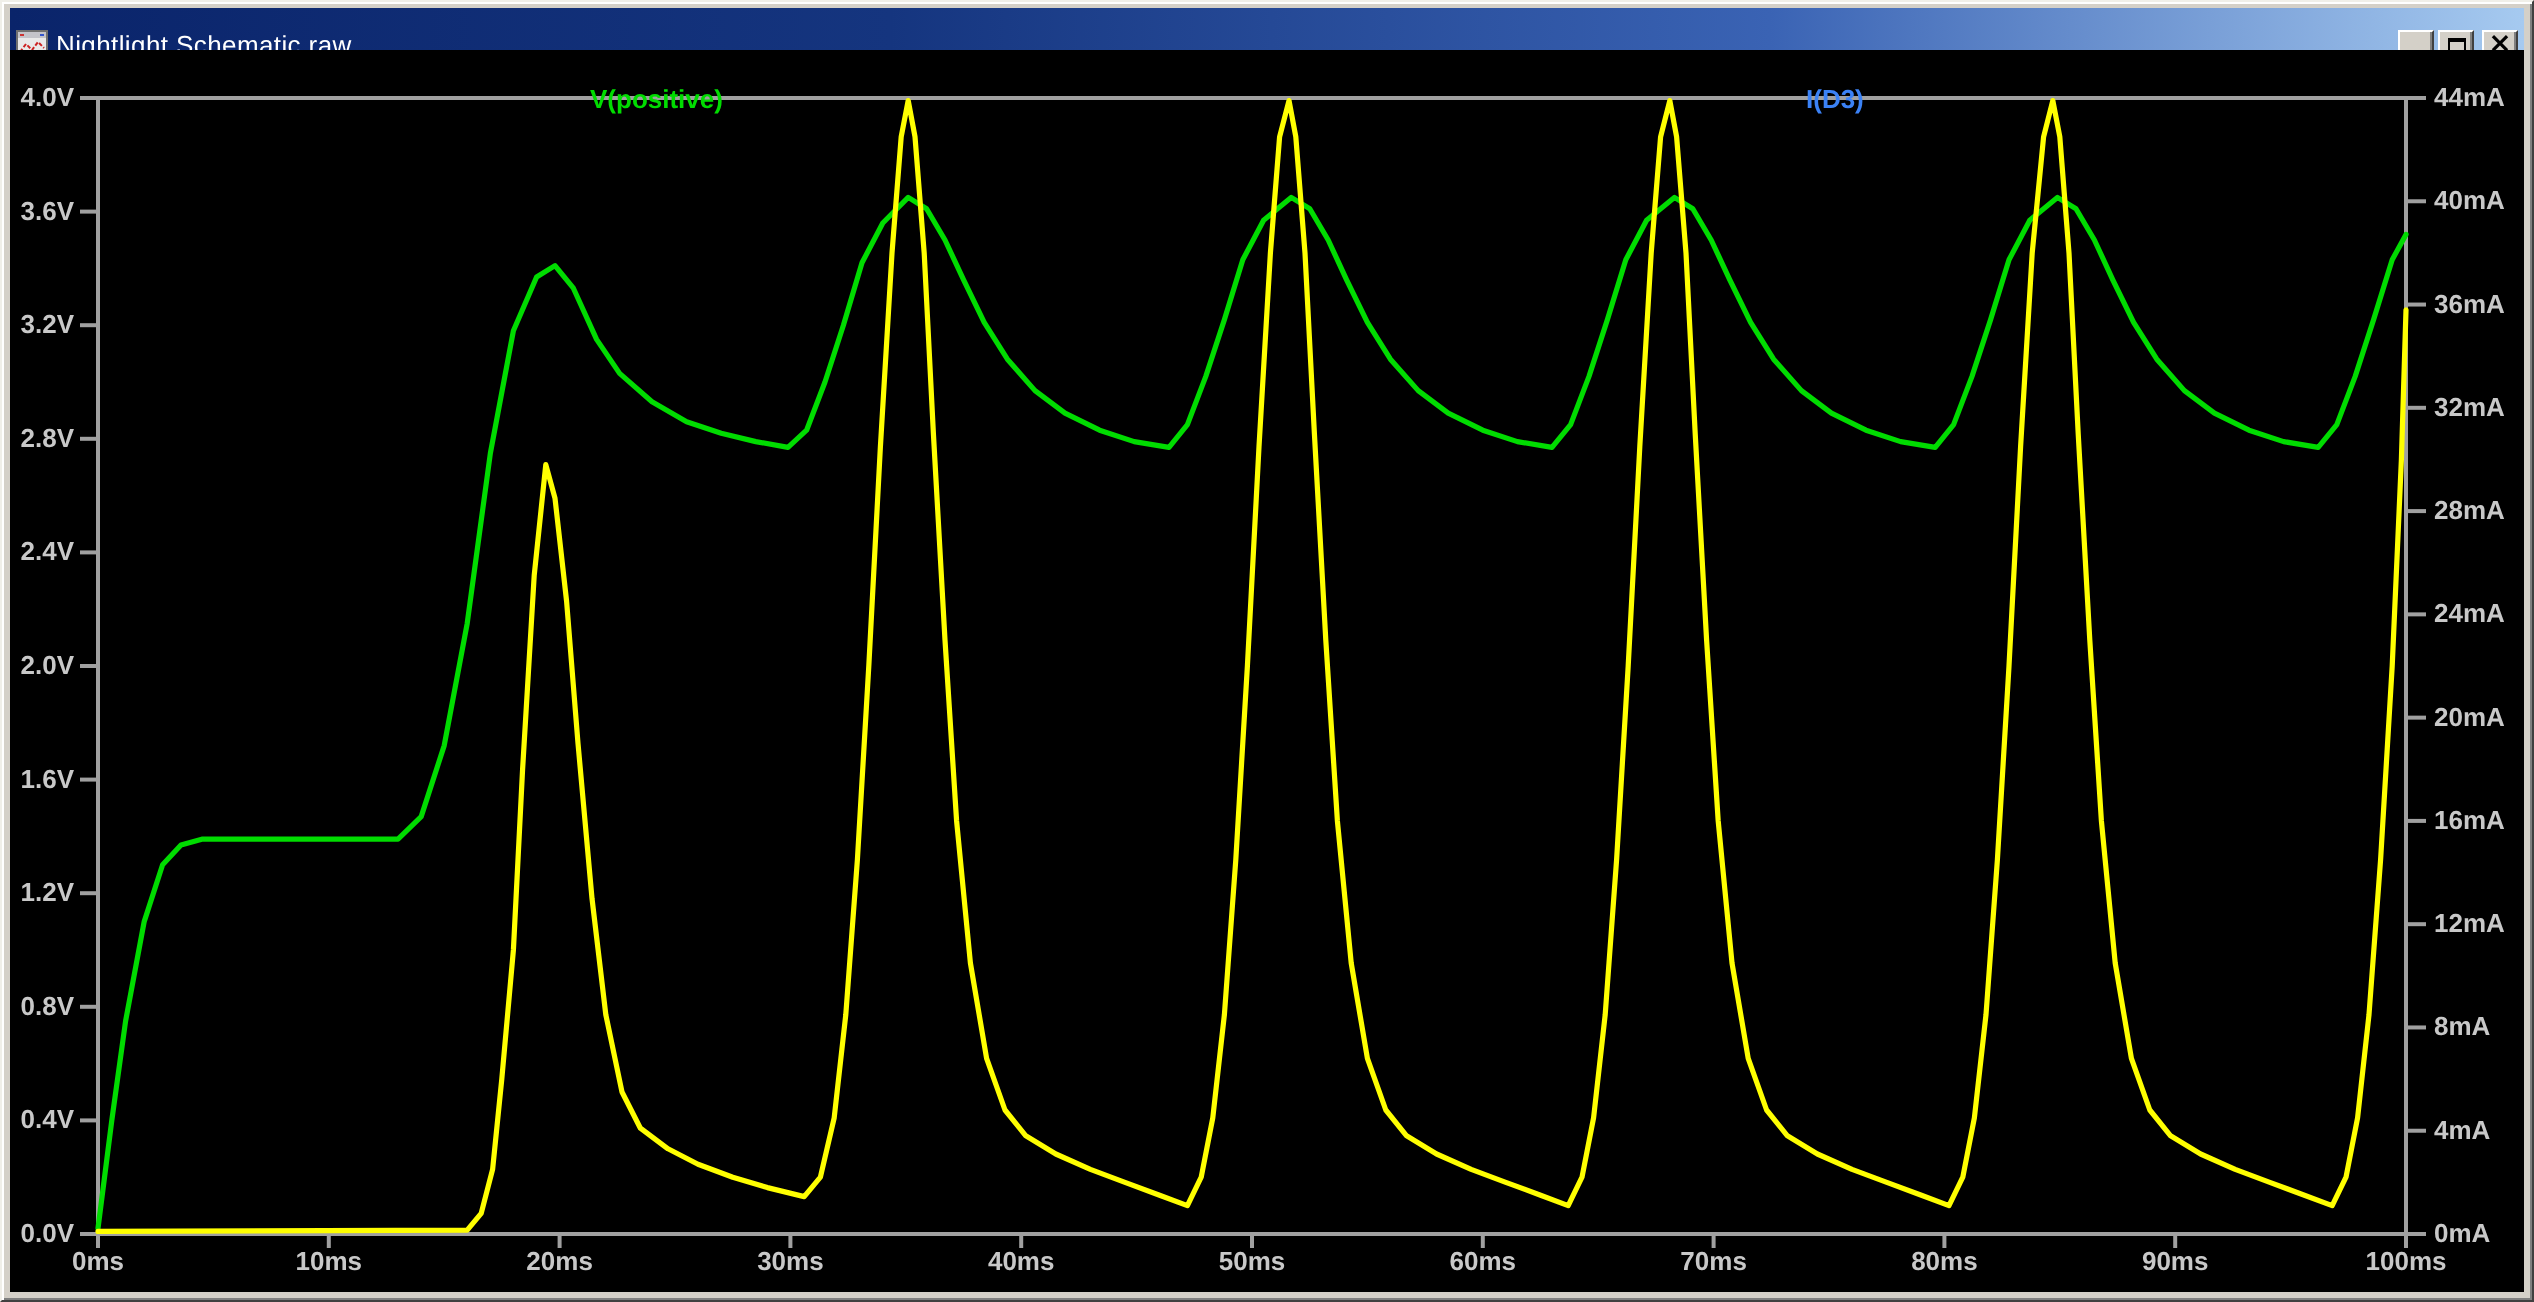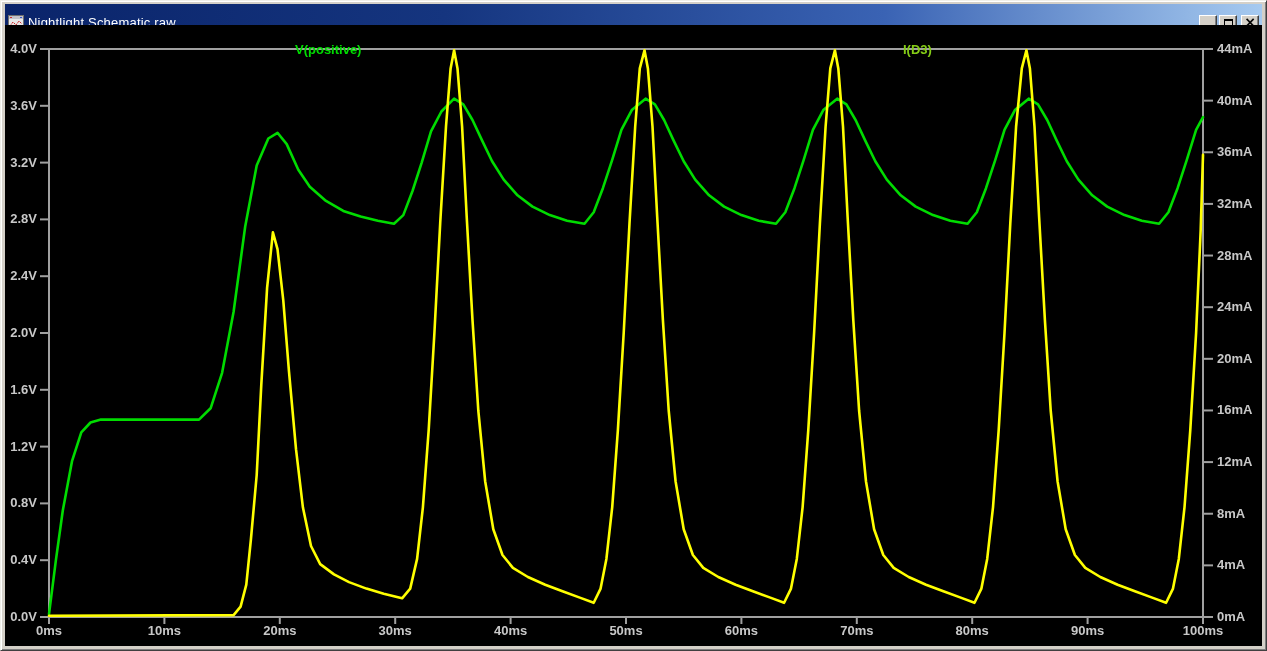--- a/index.html
+++ b/index.html
@@ -127,13 +127,13 @@
     <text x="1217" y="517.7272727272727" text-anchor="start" fill="#c8c8c8">8mA</text>
     <line x1="1203" y1="565.3636363636364" x2="1213" y2="565.3636363636364" stroke="#a0a0a0" stroke-width="2"></line>
     <text x="1217" y="569.3636363636364" text-anchor="start" fill="#c8c8c8">4mA</text>
     <line x1="1203" y1="617" x2="1213" y2="617" stroke="#a0a0a0" stroke-width="2"></line>
     <text x="1217" y="621" text-anchor="start" fill="#c8c8c8">0mA</text>
     <polyline points="49.0,614.2 55.9,560.2 62.8,510.5 72.1,460.8 81.3,432.4 90.5,422.5 100.9,419.6 199.0,419.6 210.6,408.3 222.1,372.8 233.6,311.7 245.2,226.5 256.7,165.4 268.3,138.5 277.5,132.8 286.7,144.1 298.3,169.7 309.8,186.7 326.0,200.9 343.3,210.9 360.6,216.6 377.9,220.8 394.0,223.7 403.3,215.1 412.5,191.0 421.7,162.6 431.0,131.4 441.4,111.5 454.1,98.7 463.3,104.4 472.5,120.0 481.8,139.9 492.1,161.2 503.7,179.6 517.5,195.3 532.5,206.6 549.8,215.1 567.1,220.8 584.5,223.7 593.7,212.3 602.9,188.2 612.2,159.8 621.4,129.9 631.8,110.1 645.6,98.7 654.9,104.4 664.1,120.0 673.3,139.9 683.7,161.2 695.2,179.6 709.1,195.3 724.1,206.6 741.4,215.1 758.7,220.8 776.0,223.7 785.3,212.3 794.5,188.2 803.7,159.8 812.9,129.9 823.3,110.1 837.2,98.7 846.4,104.4 855.6,120.0 864.9,139.9 875.3,161.2 886.8,179.6 900.7,195.3 915.7,206.6 933.0,215.1 950.3,220.8 967.6,223.7 976.8,212.3 986.0,188.2 995.3,159.8 1004.5,129.9 1014.9,110.1 1028.7,98.7 1038.0,104.4 1047.2,120.0 1056.4,139.9 1066.8,161.2 1078.4,179.6 1092.2,195.3 1107.2,206.6 1124.5,215.1 1141.8,220.8 1159.1,223.7 1168.4,212.3 1177.6,188.2 1186.8,159.8 1196.1,129.9 1203.0,117.2" fill="none" stroke="#00dc00" stroke-width="2.6" stroke-linejoin="round" stroke-linecap="round"></polyline>
     <polyline points="49.0,615.7 233.6,615.1 240.6,606.7 246.3,584.7 250.9,539.5 256.7,475.0 261.3,384.6 267.1,287.8 272.9,232.3 277.5,249.1 283.3,300.7 289.0,371.7 296.0,449.2 302.9,507.3 311.0,546.0 320.2,564.1 334.0,574.4 349.0,582.1 366.4,588.6 383.7,593.8 402.1,598.3 410.2,588.6 417.1,558.9 422.9,507.3 428.7,429.8 434.4,333.0 440.2,223.3 446.0,126.5 450.6,68.4 454.1,50.3 457.5,68.4 462.1,126.5 466.7,216.8 472.5,320.1 478.3,410.5 485.2,481.5 493.3,529.2 502.5,555.0 512.9,567.9 527.9,577.0 545.2,584.7 562.5,591.2 579.8,597.6 593.7,602.8 600.6,588.6 606.4,558.9 612.2,507.3 617.9,429.8 623.7,333.0 629.5,223.3 635.2,126.5 639.8,68.4 644.5,50.3 647.9,68.4 652.5,126.5 657.2,216.8 662.9,320.1 668.7,410.5 675.6,481.5 683.7,529.2 692.9,555.0 703.3,567.9 718.3,577.0 735.6,584.7 752.9,591.2 770.3,597.6 784.1,602.8 791.0,588.6 796.8,558.9 802.6,507.3 808.3,429.8 814.1,333.0 819.9,223.3 825.6,126.5 830.3,68.4 834.9,50.3 838.3,68.4 843.0,126.5 847.6,216.8 853.3,320.1 859.1,410.5 866.0,481.5 874.1,529.2 883.3,555.0 893.7,567.9 908.7,577.0 926.0,584.7 943.4,591.2 960.7,597.6 974.5,602.8 981.4,588.6 987.2,558.9 993.0,507.3 998.7,429.8 1004.5,333.0 1010.3,223.3 1016.1,126.5 1021.8,68.4 1026.4,50.3 1029.9,68.4 1034.5,126.5 1039.1,216.8 1044.9,320.1 1050.7,410.5 1057.6,481.5 1065.7,529.2 1074.9,555.0 1085.3,567.9 1100.3,577.0 1117.6,584.7 1134.9,591.2 1152.2,597.6 1166.1,602.8 1173.0,588.6 1178.8,558.9 1184.5,507.3 1190.3,429.8 1196.1,333.0 1200.7,229.7 1203.0,154.9" fill="none" stroke="#ffff00" stroke-width="2.6" stroke-linejoin="round" stroke-linecap="round"></polyline>
   </svg>
 
 <div class="legend" style="left: 295px; color: rgb(0, 220, 0);">V(positive)</div>
-<div class="legend" style="left: 903px; color: #84cc16;">I(D3)</div>
+<div class="legend" style="left: 903px; color: #3b82f6;">I(D3)</div>
 
 </body></html>

